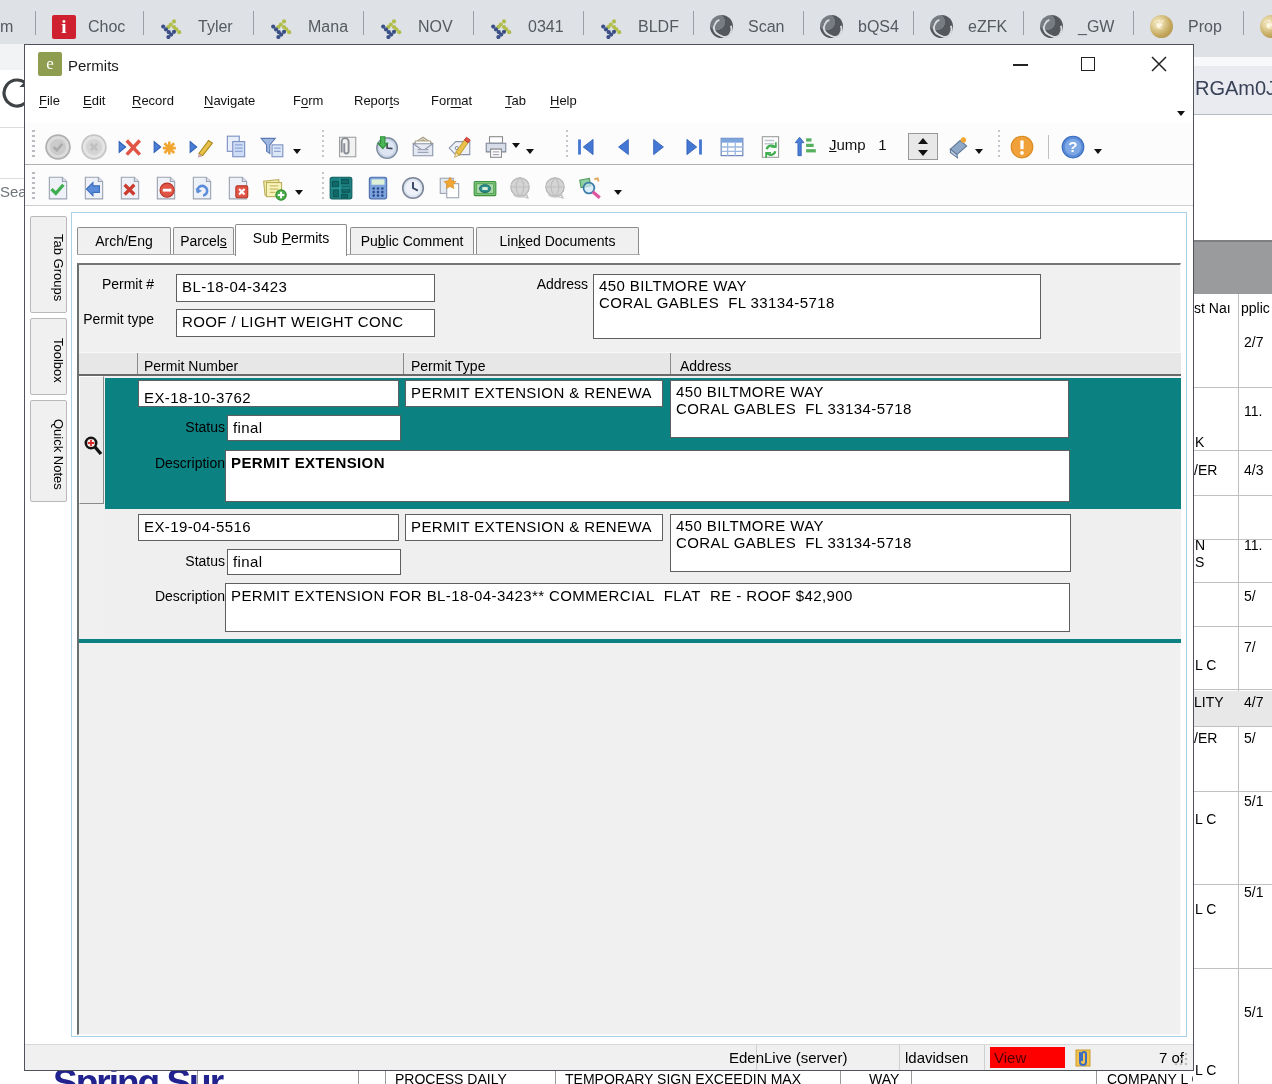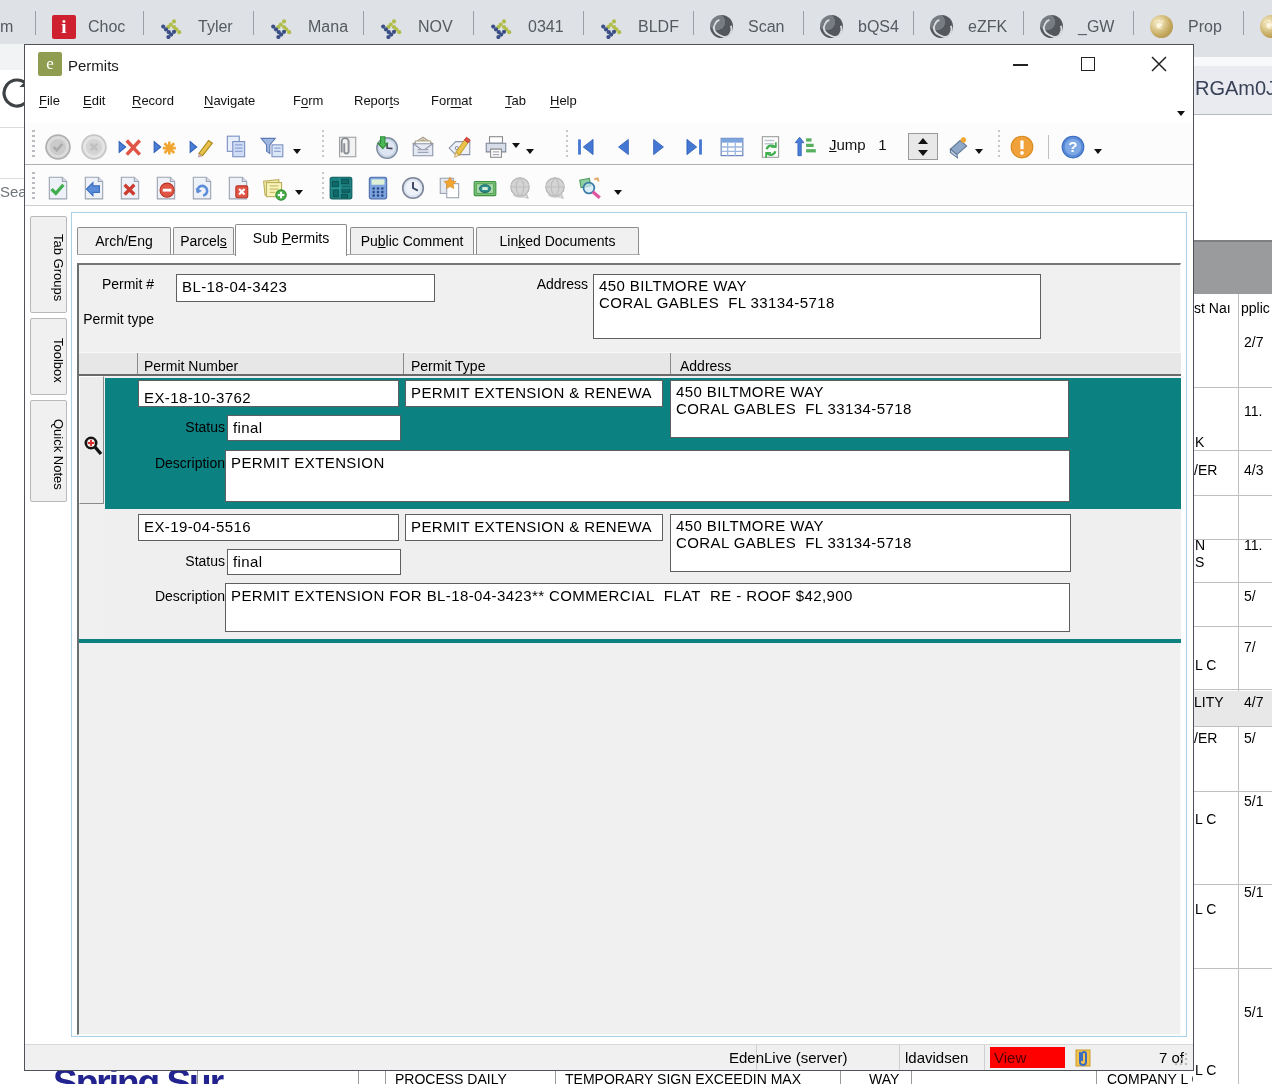--- a/index.html
+++ b/index.html
@@ -498,20 +498,21 @@
     <div class="abs" style="left:52px;top:209px;width:563px;height:1px;background:#a9a9a9;"></div>
     <div class="tab" style="left:52px;width:94px;">Arch/En<u>g</u></div>
     <div class="tab" style="left:148px;width:61px;">Parcel<u>s</u></div>
     <div class="tab" style="left:210px;width:112px;top:179px;height:32px;background:#fff;z-index:3;">Sub <u>P</u>ermits</div>
     <div class="tab" style="left:325px;width:124px;">Pu<u>b</u>lic Comment</div>
     <div class="tab" style="left:451px;width:163px;">Lin<u>k</u>ed Documents</div>
 
     <div class="lbl" style="left:63px;top:231px;width:66px;text-align:right;">Permit #</div>
     <div class="in" style="left:151px;top:229px;width:259px;height:28px;padding:3px 0 0 5px;">BL-18-04-3423</div>
     <div class="lbl" style="left:41px;top:266px;width:88px;text-align:right;">Permit type</div>
+    <div class="in" style="left:151px;top:264px;width:259px;height:28px;padding:3px 0 0 5px;">ROOF / LIGHT WEIGHT CONC</div>
     <div class="lbl" style="left:503px;top:231px;width:60px;text-align:right;">Address</div>
     <div class="in" style="left:568px;top:229px;width:448px;height:65px;padding:2px 0 0 5px;">450 BILTMORE WAY<br>CORAL GABLES&nbsp; FL 33134-5718</div>
 
     <div class="abs" style="left:54px;top:307px;width:1102px;height:23px;background:#e7e7e7;border-top:1px solid #f8f8f8;"></div>
     <div class="lbl" style="left:119px;top:313px;">Permit Number</div>
     <div class="lbl" style="left:386px;top:313px;">Permit Type</div>
     <div class="lbl" style="left:655px;top:313px;">Address</div>
     <div class="abs" style="left:112px;top:308px;width:1px;height:22px;background:#8a8a8a;"></div>
     <div class="abs" style="left:378px;top:308px;width:1px;height:22px;background:#8a8a8a;"></div>
     <div class="abs" style="left:645px;top:308px;width:1px;height:22px;background:#8a8a8a;"></div>
@@ -524,21 +525,21 @@
       <path d="M5.8 12 h6.4 M9 8.8 v6.4" stroke="#d92b2b" stroke-width="1.8"></path>
     </svg>
 
     <div class="abs" style="left:80px;top:333px;width:1076px;height:131px;background:#0c8181;"></div>
     <div class="in" style="left:113px;top:335px;width:261px;height:27px;padding:8px 0 0 5px;">EX-18-10-3762</div>
     <div class="in" style="left:380px;top:335px;width:258px;height:27px;padding:3px 0 0 5px;">PERMIT EXTENSION &amp; RENEWA</div>
     <div class="in" style="left:645px;top:335px;width:399px;height:58px;padding:2px 0 0 5px;">450 BILTMORE WAY<br>CORAL GABLES&nbsp; FL 33134-5718</div>
     <div class="lbl" style="left:148px;top:374px;width:52px;text-align:right;">Status</div>
     <div class="in" style="left:202px;top:370px;width:174px;height:26px;padding:3px 0 0 5px;">final</div>
     <div class="lbl" style="left:115px;top:410px;width:85px;text-align:right;">Description</div>
-    <div class="in" style="left:200px;top:405px;width:845px;height:52px;padding:3px 0 0 5px;">PERMIT EXTENSION</div>
+    <div class="in" style="left:200px;top:405px;width:845px;height:52px;padding:3px 0 0 5px;font-weight:bold;">PERMIT EXTENSION</div>
 
     <div class="abs" style="left:80px;top:464px;width:1076px;height:133px;background:#efefef;"></div>
     <div class="in" style="left:113px;top:469px;width:261px;height:27px;padding:3px 0 0 5px;">EX-19-04-5516</div>
     <div class="in" style="left:380px;top:469px;width:258px;height:27px;padding:3px 0 0 5px;">PERMIT EXTENSION &amp; RENEWA</div>
     <div class="in" style="left:645px;top:469px;width:401px;height:58px;padding:2px 0 0 5px;">450 BILTMORE WAY<br>CORAL GABLES&nbsp; FL 33134-5718</div>
     <div class="lbl" style="left:148px;top:508px;width:52px;text-align:right;">Status</div>
     <div class="in" style="left:202px;top:504px;width:174px;height:26px;padding:3px 0 0 5px;">final</div>
     <div class="lbl" style="left:115px;top:543px;width:85px;text-align:right;">Description</div>
     <div class="in" style="left:200px;top:538px;width:845px;height:49px;padding:3px 0 0 5px;">PERMIT EXTENSION FOR BL-18-04-3423** COMMERCIAL&nbsp; FLAT&nbsp; RE - ROOF $42,900</div>
 

